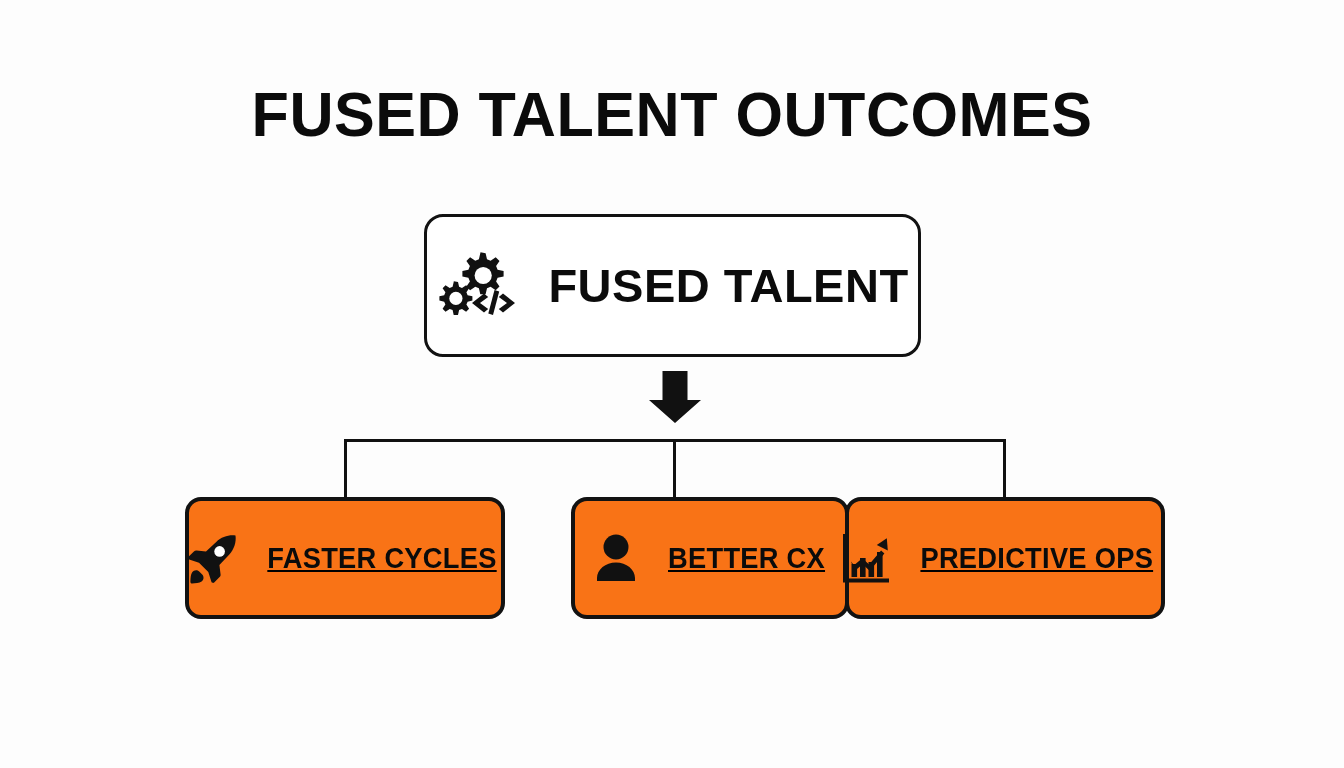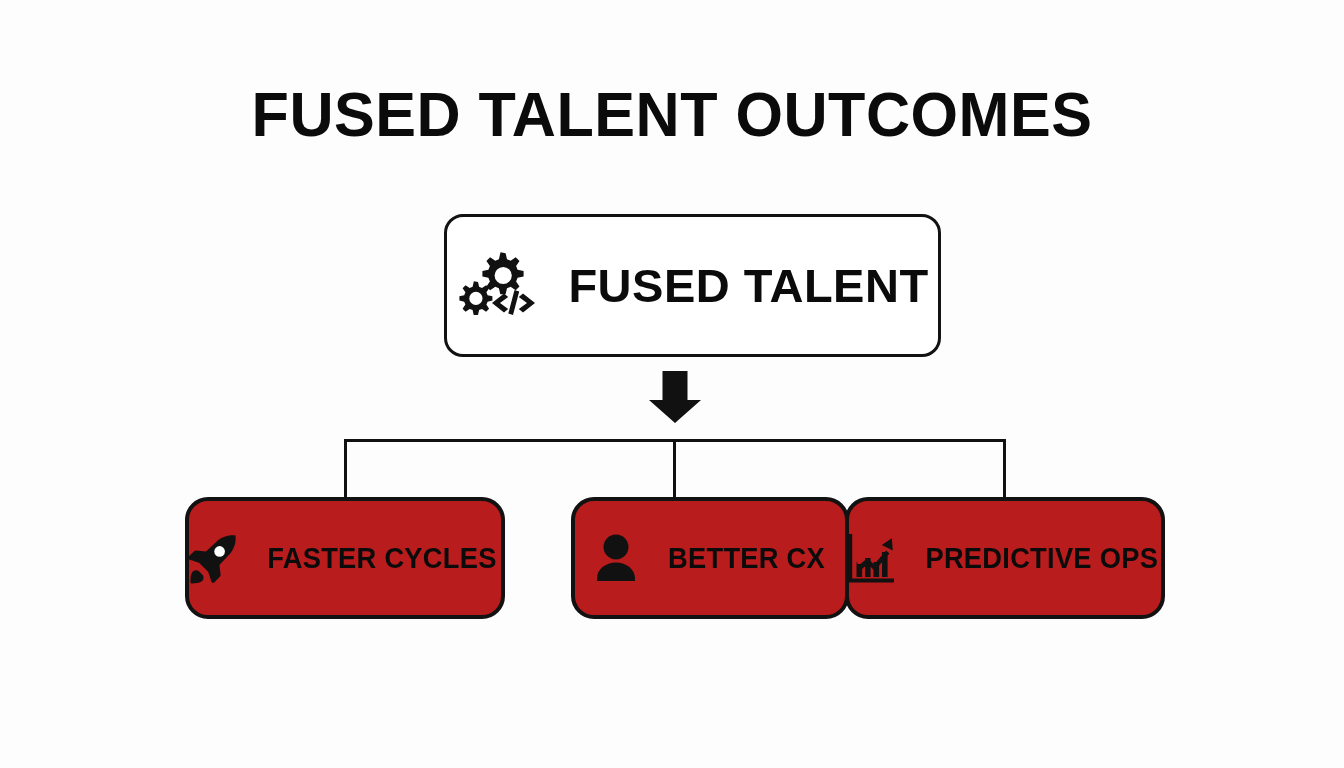--- a/index.html
+++ b/index.html
@@ -44,21 +44,20 @@
     top: 214px;
     width: 497px;
     height: 143px;
     box-sizing: border-box;
     border: 3px solid #121212;
     border-radius: 19px;
     background: #ffffff;
     display: flex;
     align-items: center;
     justify-content: center;
-    margin-left: 20px;
   }
   .root-inner {
     display: flex;
     align-items: center;
     gap: 26px;
   }
   .root-label {
     font-family: "Liberation Sans", sans-serif;
     font-weight: bold;
     font-size: 47px;
@@ -109,29 +108,30 @@
     top: 497px;
     width: 1344px;
     height: 122px;
   }
   .leaf-box {
     position: absolute;
     top: 0;
     height: 122px;
     box-sizing: border-box;
     border: 4px solid #121212;
-    border-radius: 23px;
-    background: #b91c1c;
+    border-radius: 16px;
+    background: #f97316;
     display: flex;
     align-items: center;
     justify-content: center;
+    text-decoration: underline;
   }
   .leaf-box.b0 { left: 185px;  width: 320px; }
   .leaf-box.b1 { left: 535px;  width: 278px; margin-left: 36px; }
-  .leaf-box.b2 { left: 845px;  width: 320px; }
+  .leaf-box.b2 { left: 845px;  width: 320px; justify-content: flex-end; }
 
   .leaf-inner {
     display: flex;
     align-items: center;
     gap: 20px;
   }
   .leaf-label {
     font-family: "Liberation Sans", sans-serif;
     font-weight: bold;
     font-size: 29px;

